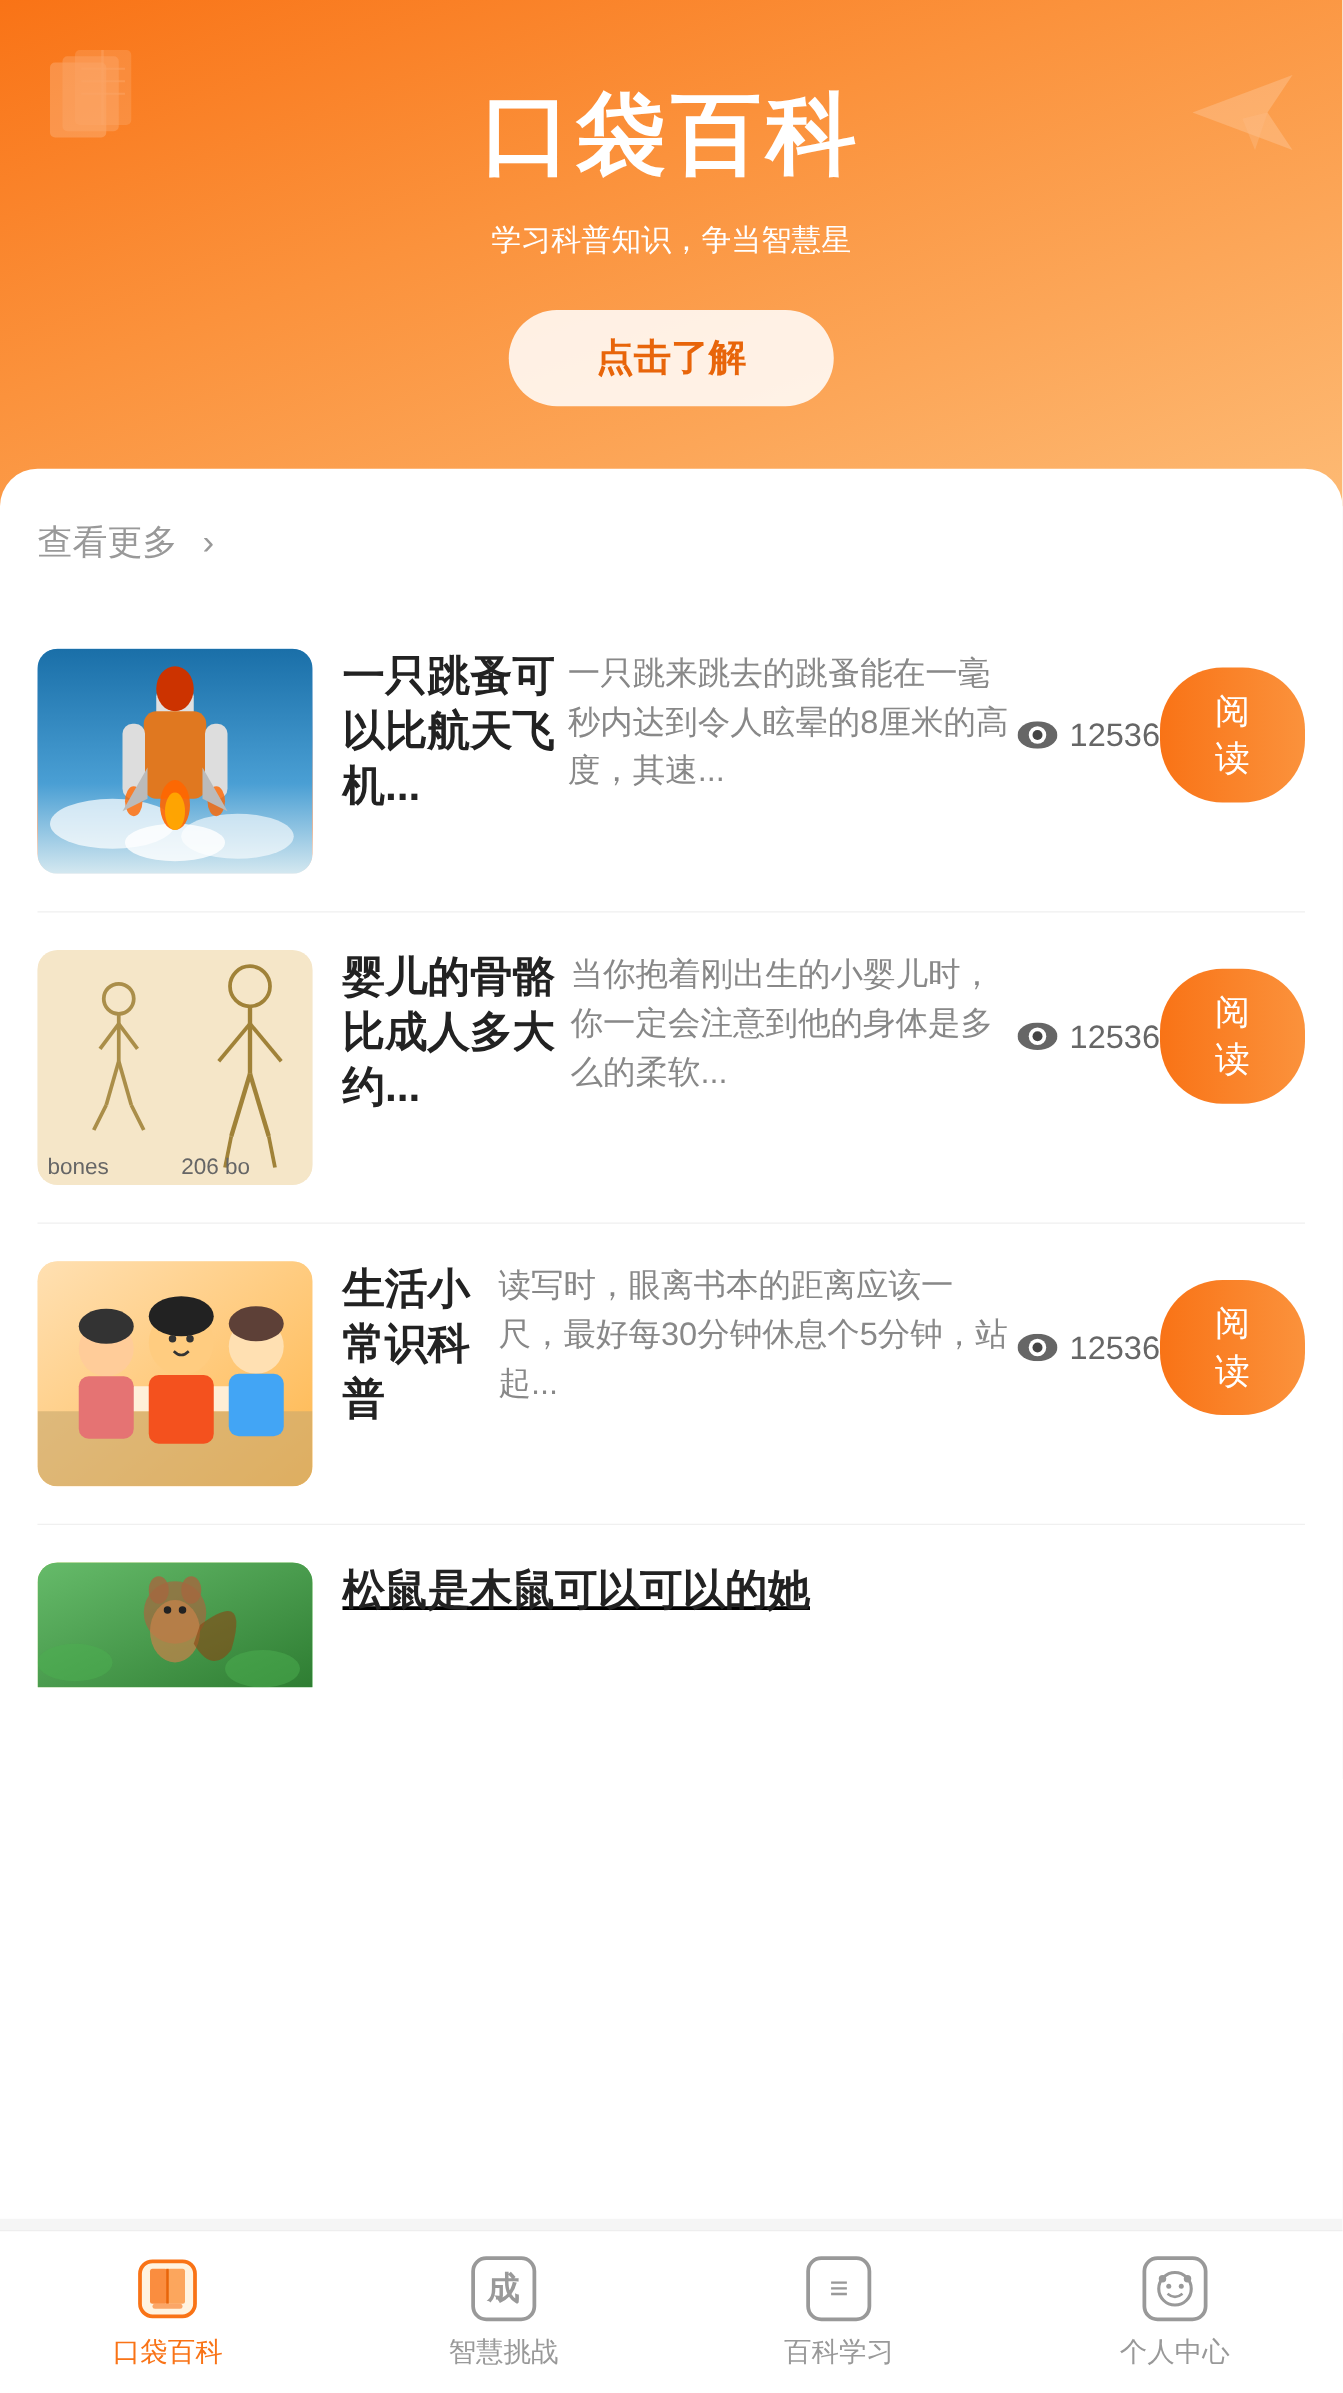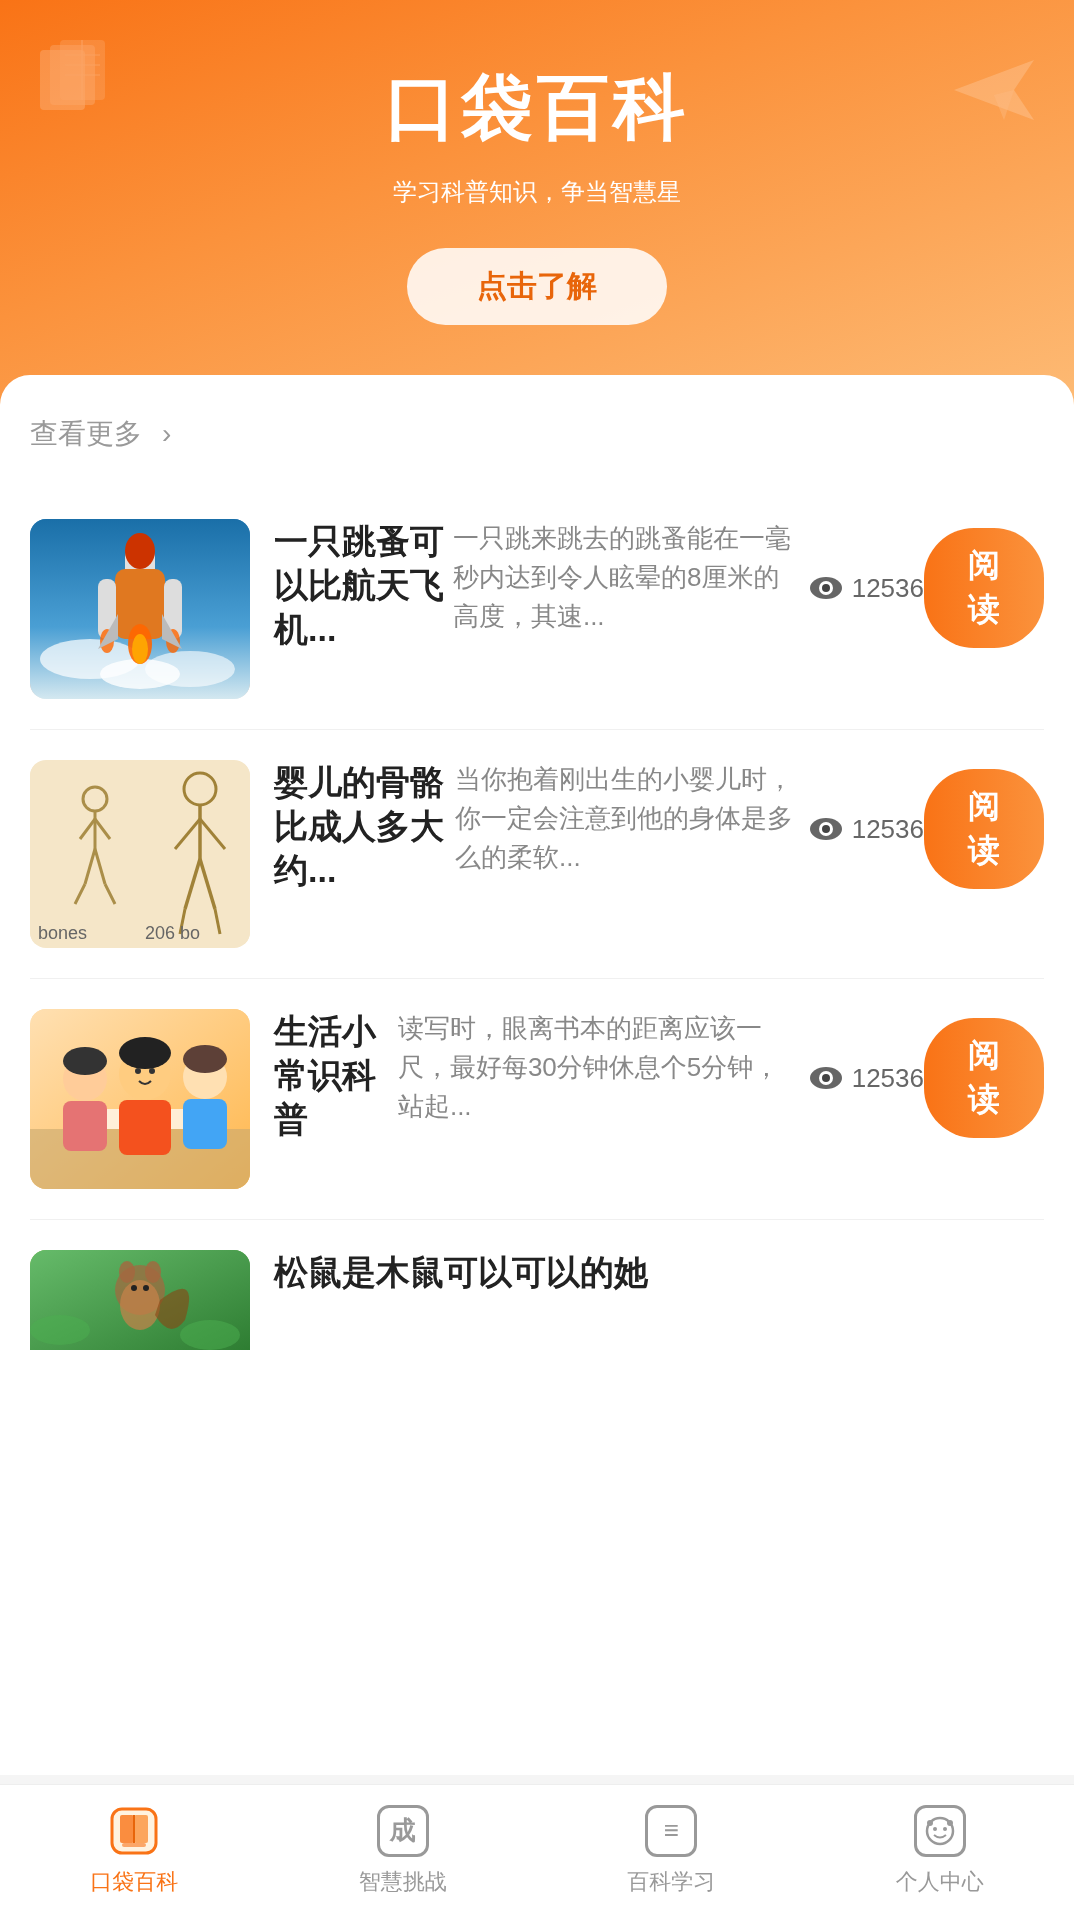--- a/index.html
+++ b/index.html
@@ -156,36 +156,37 @@
     .eye-icon {
       width: 32px;
       height: 32px;
       display: inline-flex;
       align-items: center;
       justify-content: center;
     }
     .read-btn {
       background: linear-gradient(90deg, #f97316, #fb923c);
       color: #fff;
-      font-size: 32px;
-      font-weight: 700;
+      font-size: 28px;
+      font-weight: 400;
       padding: 16px 44px;
       border-radius: 50px;
       border: none;
       cursor: pointer;
     }
 
     
     .article-card-partial {
       display: flex;
       gap: 24px;
       padding: 30px 0 0;
       align-items: flex-start;
       overflow: hidden;
       max-height: 130px;
+      text-decoration: underline;
     }
 
     
     .bottom-nav {
       position: fixed;
       bottom: 0;
       left: 0;
       width: 1074px;
       height: 130px;
       background: #fff;

